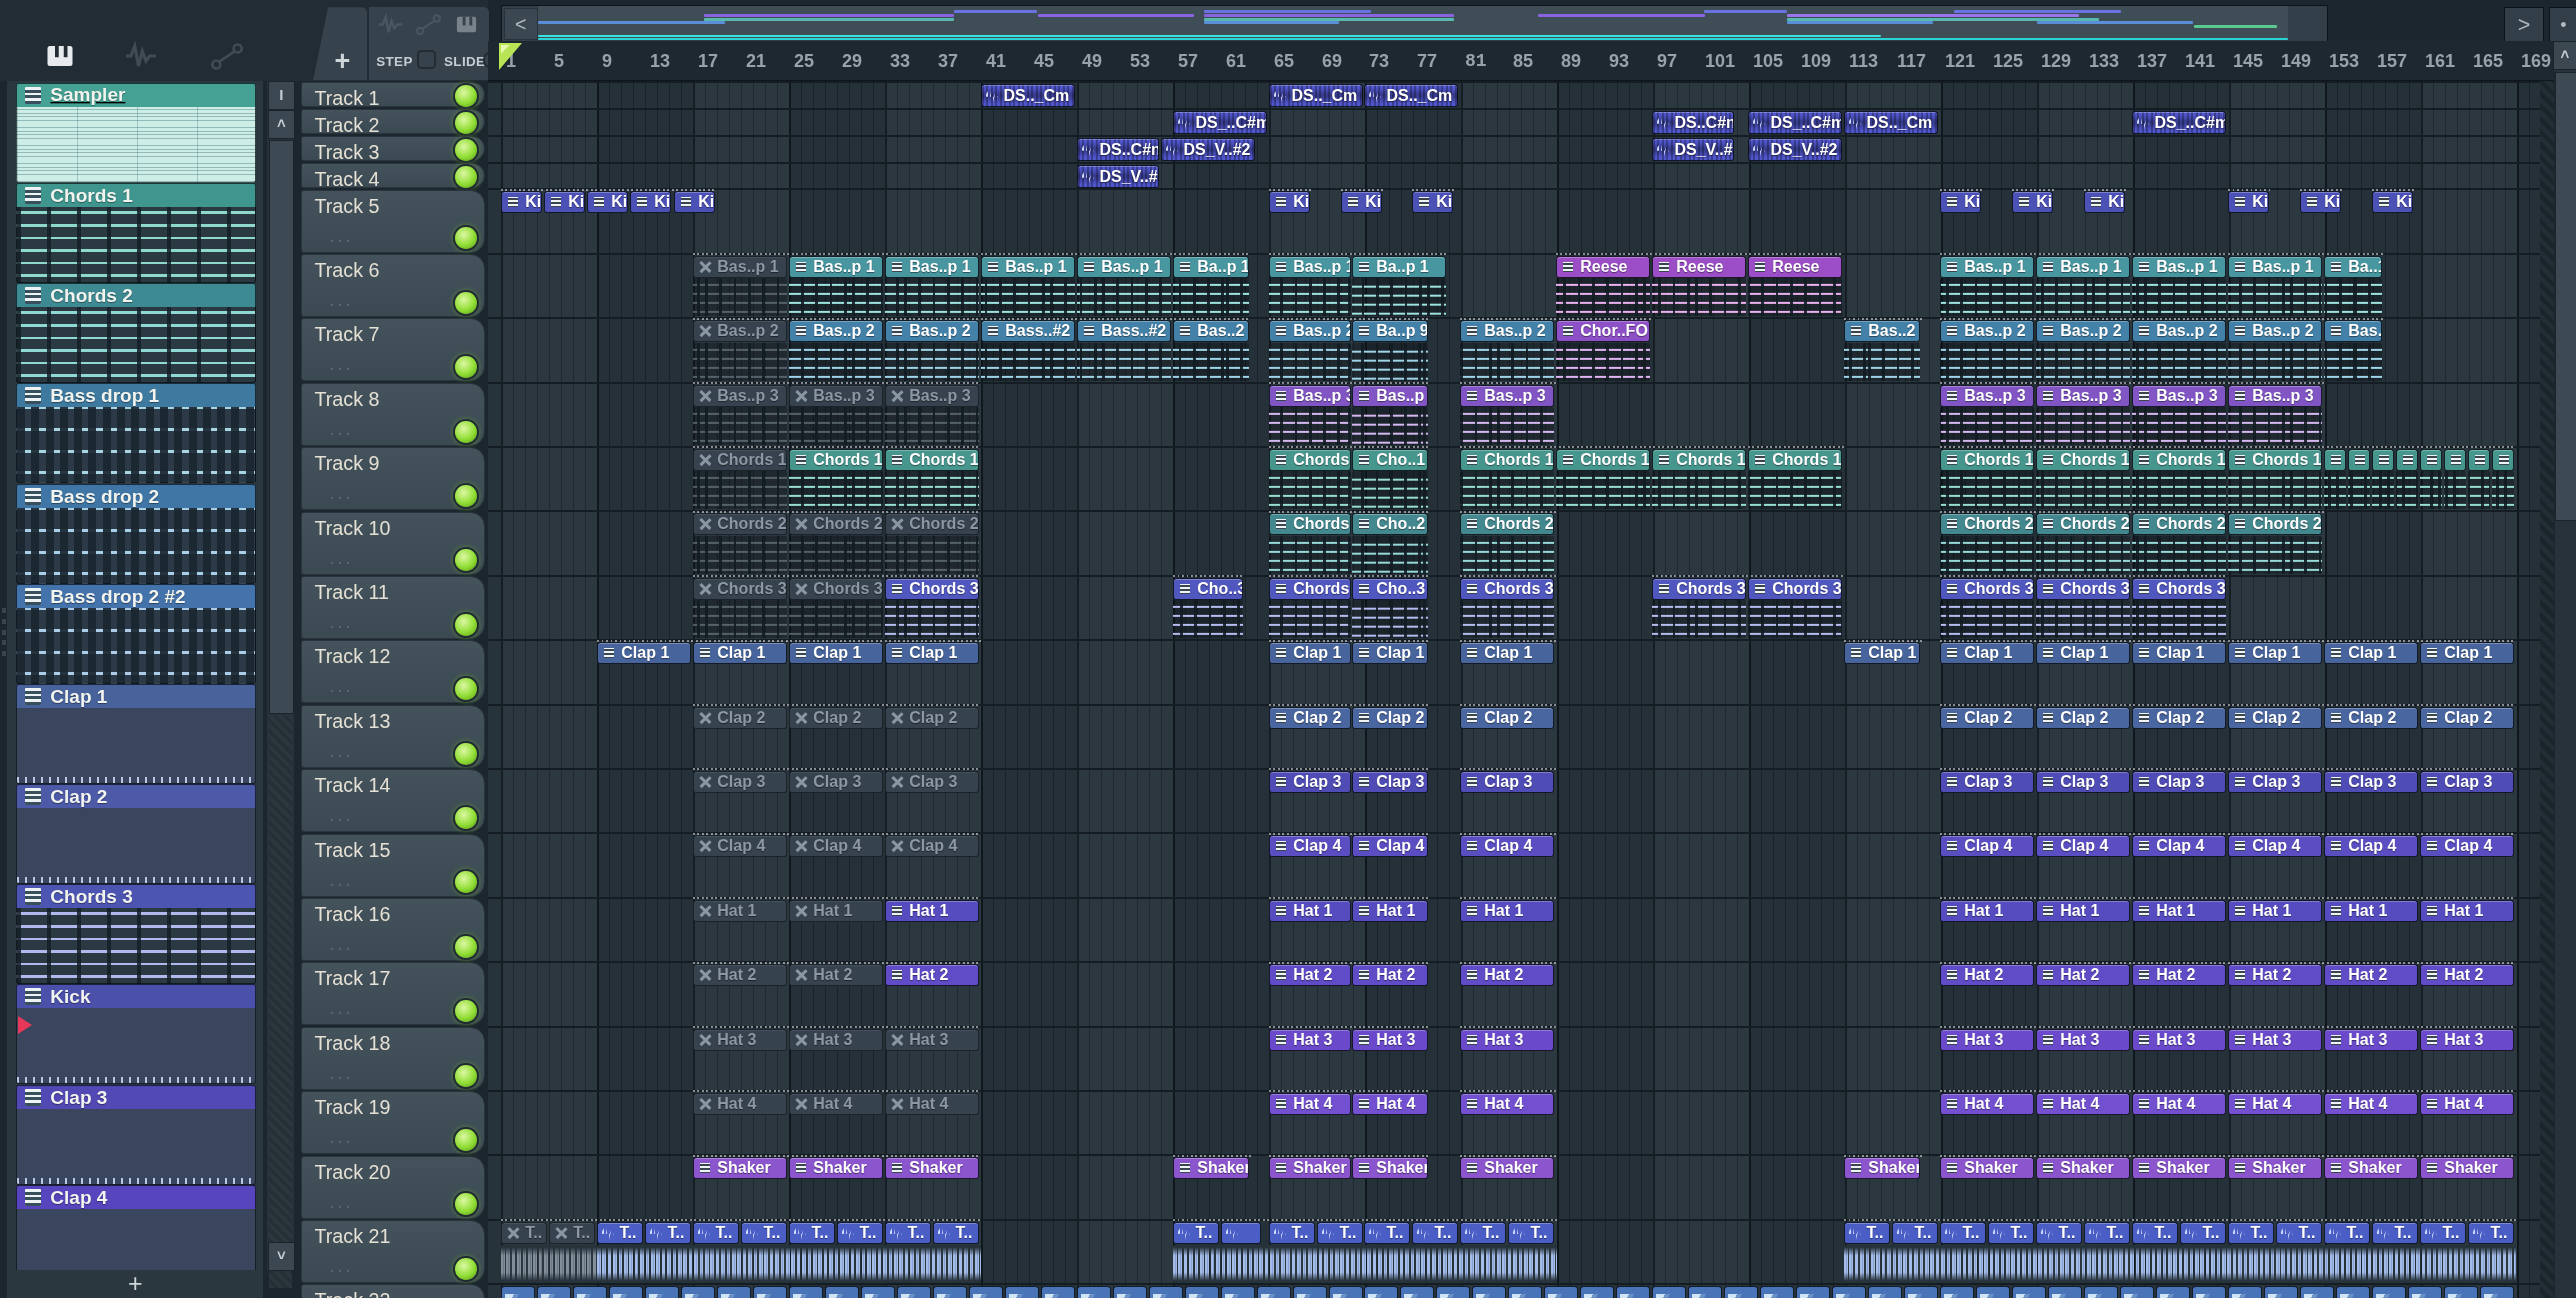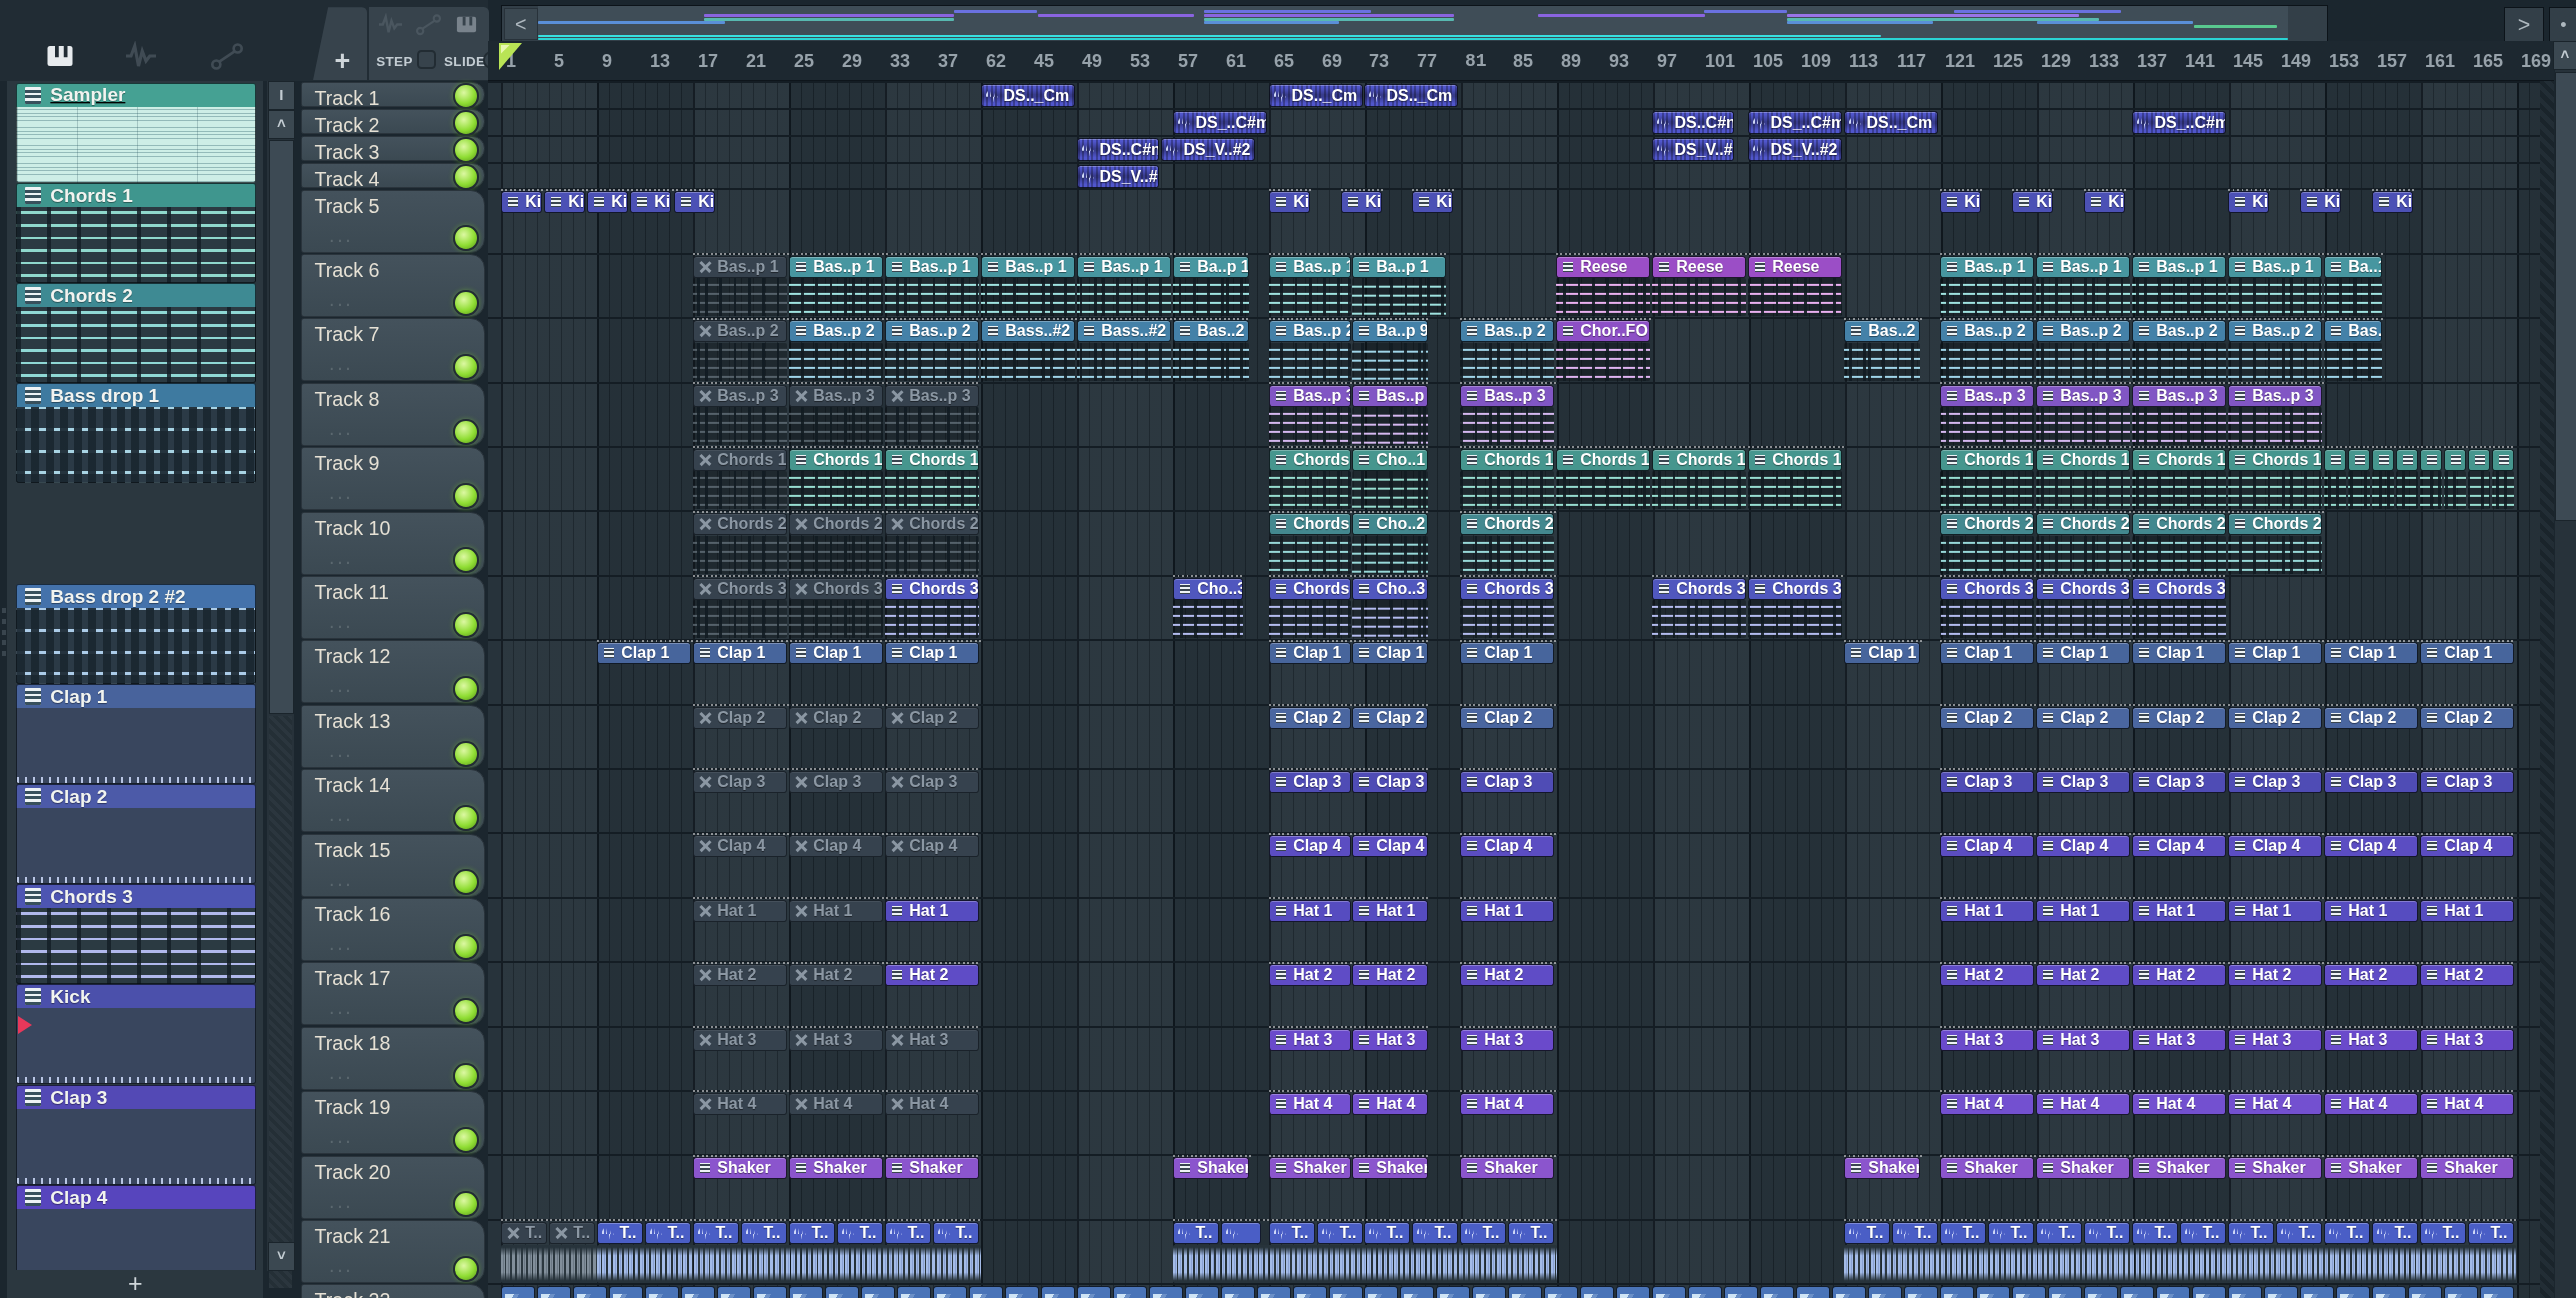--- a/index.html
+++ b/index.html
@@ -197,21 +197,21 @@
       <div class="ruler-num" style="left: 18px;">1</div>
       <div class="ruler-num" style="left: 66px;">5</div>
       <div class="ruler-num" style="left: 114px;">9</div>
       <div class="ruler-num" style="left: 162px;">13</div>
       <div class="ruler-num" style="left: 210px;">17</div>
       <div class="ruler-num" style="left: 258px;">21</div>
       <div class="ruler-num" style="left: 306px;">25</div>
       <div class="ruler-num" style="left: 354px;">29</div>
       <div class="ruler-num" style="left: 402px;">33</div>
       <div class="ruler-num" style="left: 450px;">37</div>
-      <div class="ruler-num" style="left: 498px;">62</div>
+      <div class="ruler-num" style="left: 498px;">41</div>
       <div class="ruler-num" style="left: 546px;">45</div>
       <div class="ruler-num" style="left: 594px;">49</div>
       <div class="ruler-num" style="left: 642px;">53</div>
       <div class="ruler-num" style="left: 690px;">57</div>
       <div class="ruler-num" style="left: 738px;">61</div>
       <div class="ruler-num" style="left: 786px;">65</div>
       <div class="ruler-num" style="left: 834px;">69</div>
       <div class="ruler-num" style="left: 881px;">73</div>
       <div class="ruler-num" style="left: 929px;">77</div>
       <div class="ruler-num" style="left: 977px; font-family: Liberation Mono, monospace;">81</div>
@@ -261,20 +261,27 @@
           <span class="nm">Chords 2</span>
         </div>
         <div class="pat-prev pv-chords" style="--n: #8fd8d4;"></div>
       </div>
       <div class="pat-item" style="top: 302px;">
         <div class="pat-head" style="background: rgb(62, 122, 160);">
           <div class="licon"></div>
           <span class="nm">Bass drop 1</span>
         </div>
         <div class="pat-prev pv-dots" style="--n: #a8d4e4;"></div>
+      </div>
+      <div class="pat-item" style="top: 403px;">
+        <div class="pat-head" style="background: rgb(63, 118, 165);">
+          <div class="licon"></div>
+          <span class="nm">Bass drop 2</span>
+        </div>
+        <div class="pat-prev pv-dots" style="--n: #a8d0e8;"></div>
       </div>
       <div class="pat-item" style="top: 503px;">
         <div class="pat-head" style="background: rgb(68, 114, 171);">
           <div class="licon"></div>
           <span class="nm">Bass drop 2 #2</span>
         </div>
         <div class="pat-prev pv-dots" style="--n: #accce8;"></div>
       </div>
       <div class="pat-item" style="top: 603px;">
         <div class="pat-head" style="background: rgb(72, 99, 156);">

